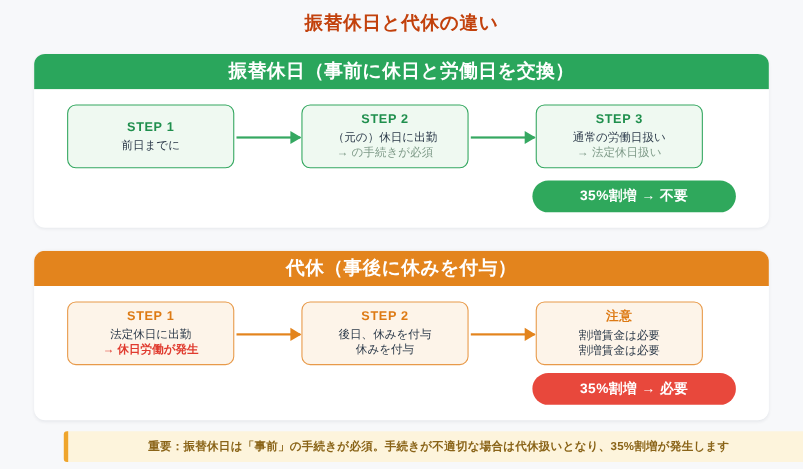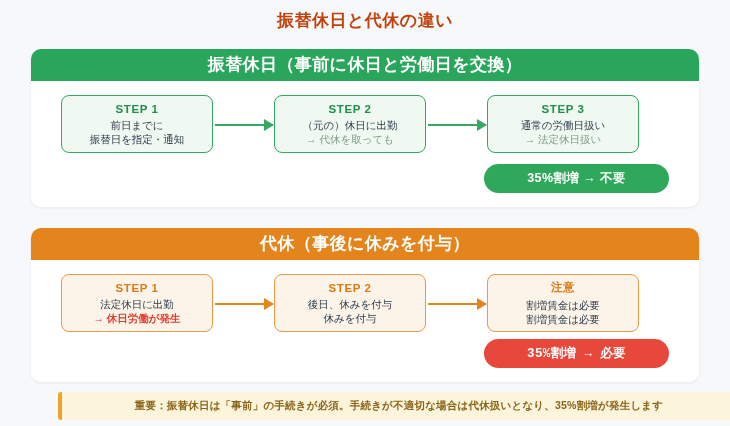--- a/index.html
+++ b/index.html
@@ -150,21 +150,21 @@
     border-radius: 15px;
     display: flex;
     align-items: center;
     justify-content: center;
     color: #ffffff;
     font-size: 12.5px;
     font-weight: bold;
     letter-spacing: 0.4px;
   }
   .pill--green { background: #2fa85c; }
-  .pill--red { background: #e8483c; font-family: Liberation Mono, monospace; }
+  .pill--red { background: #e8483c; }
 
   
   .note {
     position: absolute;
     left: 58px;
     top: 392px;
     width: 682px;
     height: 28px;
     background: #fdf4dc;
     border-radius: 4px;
@@ -198,29 +198,28 @@
 
   <div class="card card--green">
     <div class="card-header">振替休日（事前に休日と労働日を交換）</div>
     <div class="card-body">
 
       <div class="flow">
 
         <div class="step s1">
           <div class="step-title">STEP 1</div>
           <div class="step-line">前日までに</div>
-          <div class="step-line">振替日を指定・通知</div>
         </div>
 
         <div class="arrow a1"></div>
 
         <div class="step s2">
           <div class="step-title">STEP 2</div>
           <div class="step-line">（元の）休日に出勤</div>
-          <div class="step-line muted">→ 代休を取っても</div>
+          <div class="step-line muted">→ の手続きが必須</div>
         </div>
 
         <div class="arrow a2"></div>
 
         <div class="step s3">
           <div class="step-title">STEP 3</div>
           <div class="step-line">通常の労働日扱い</div>
           <div class="step-line muted">→ 法定休日扱い</div>
         </div>
 

